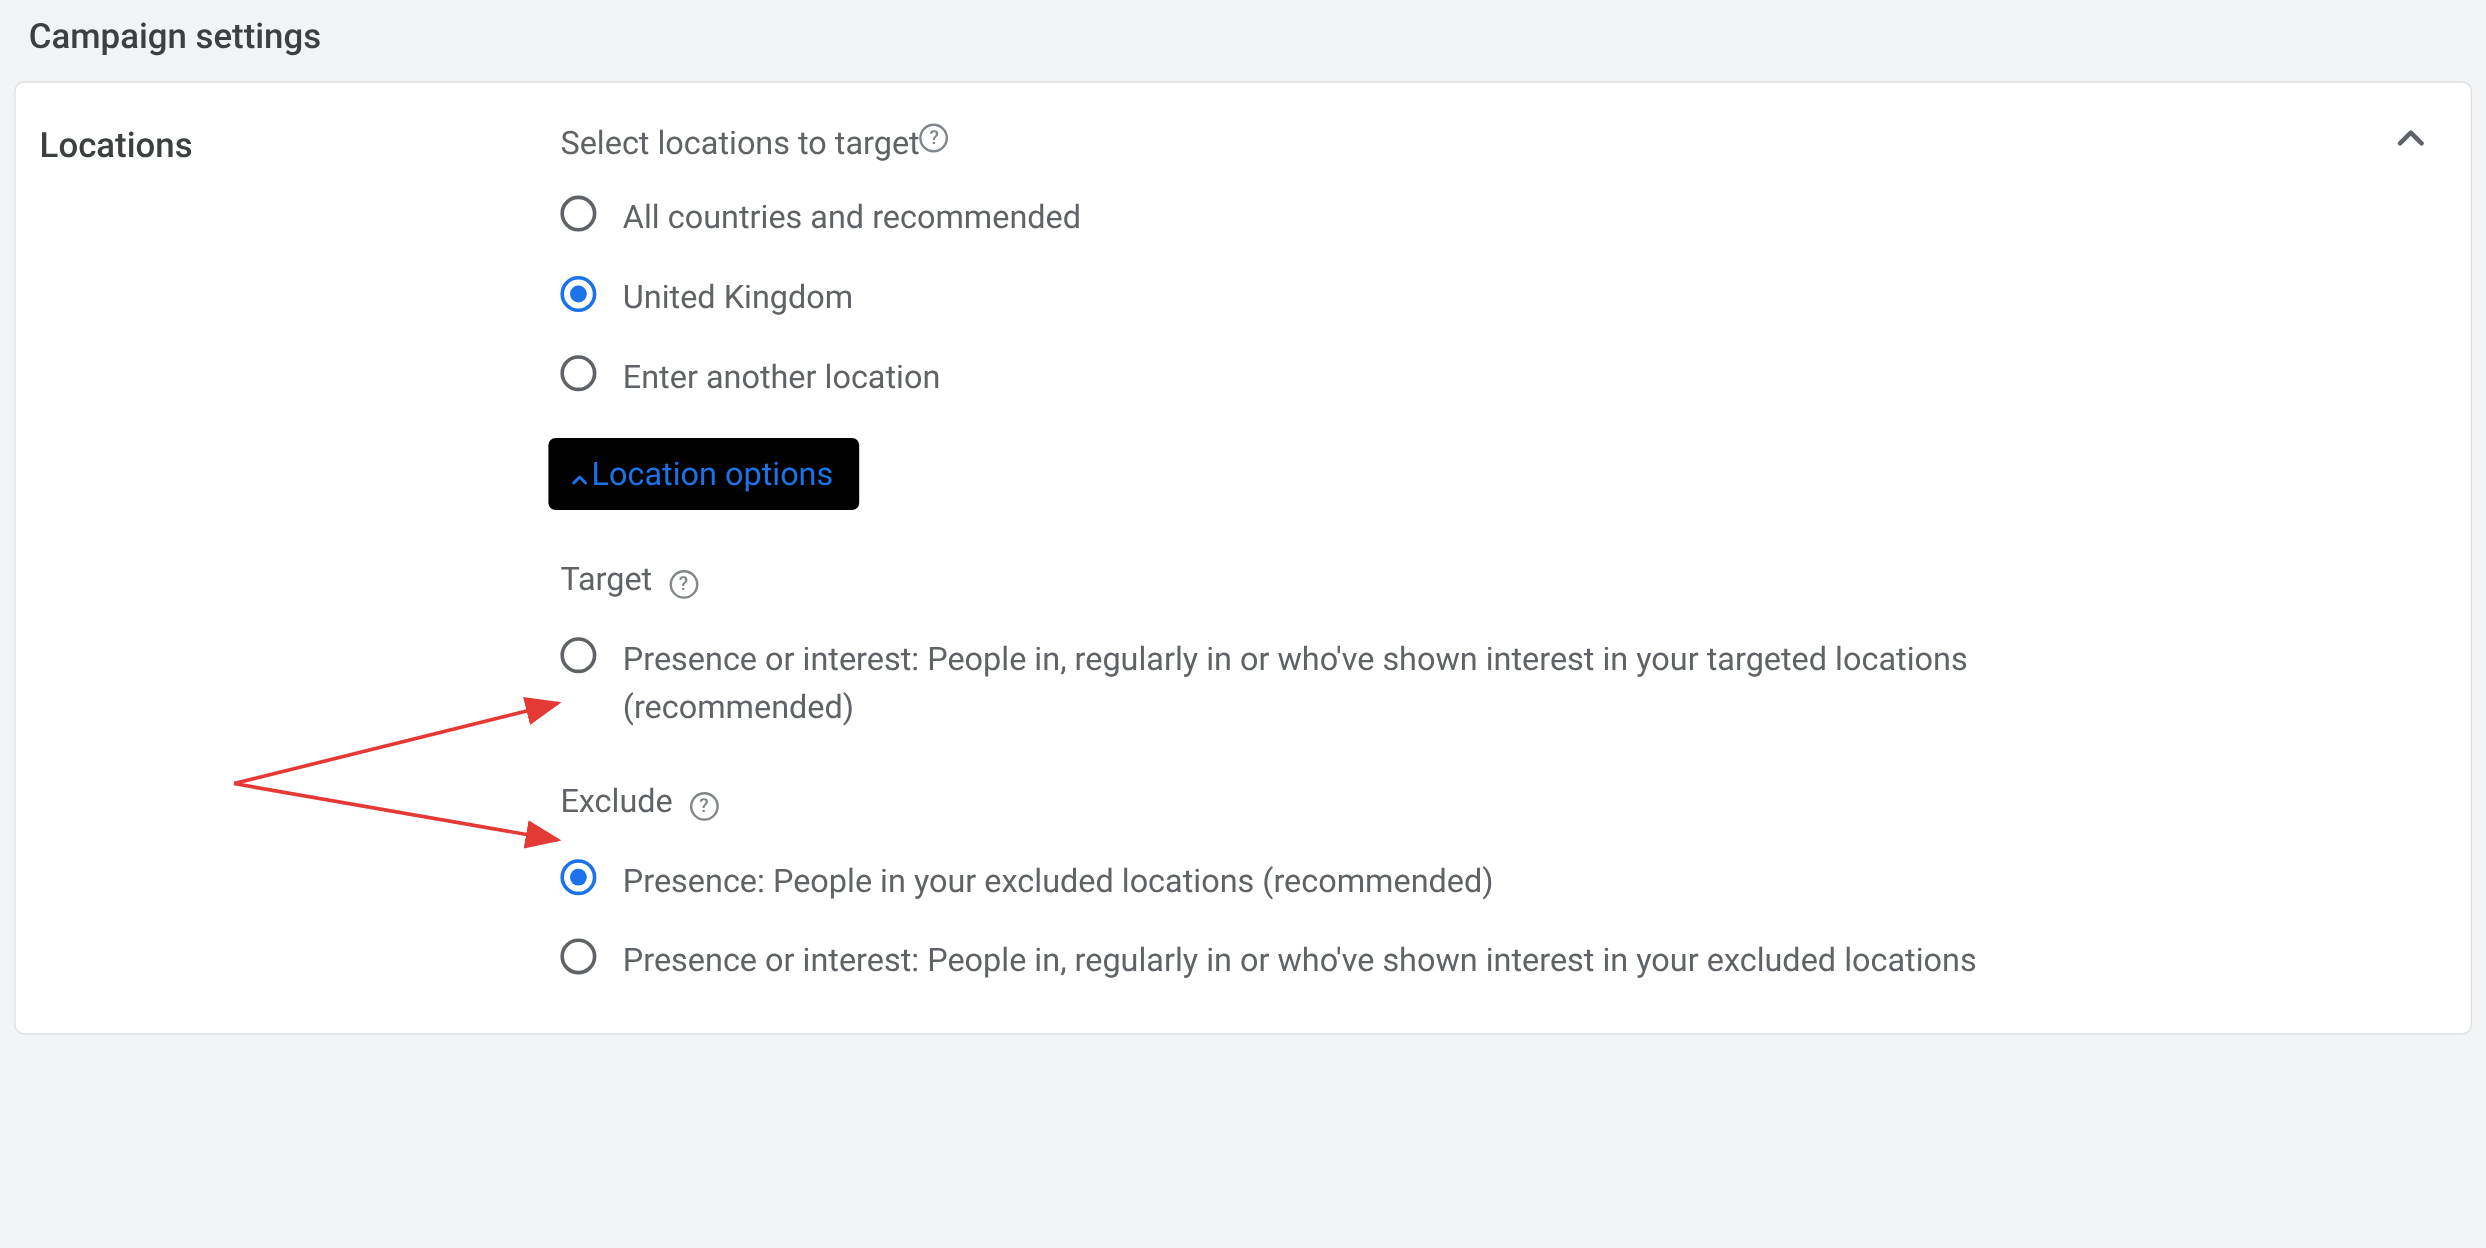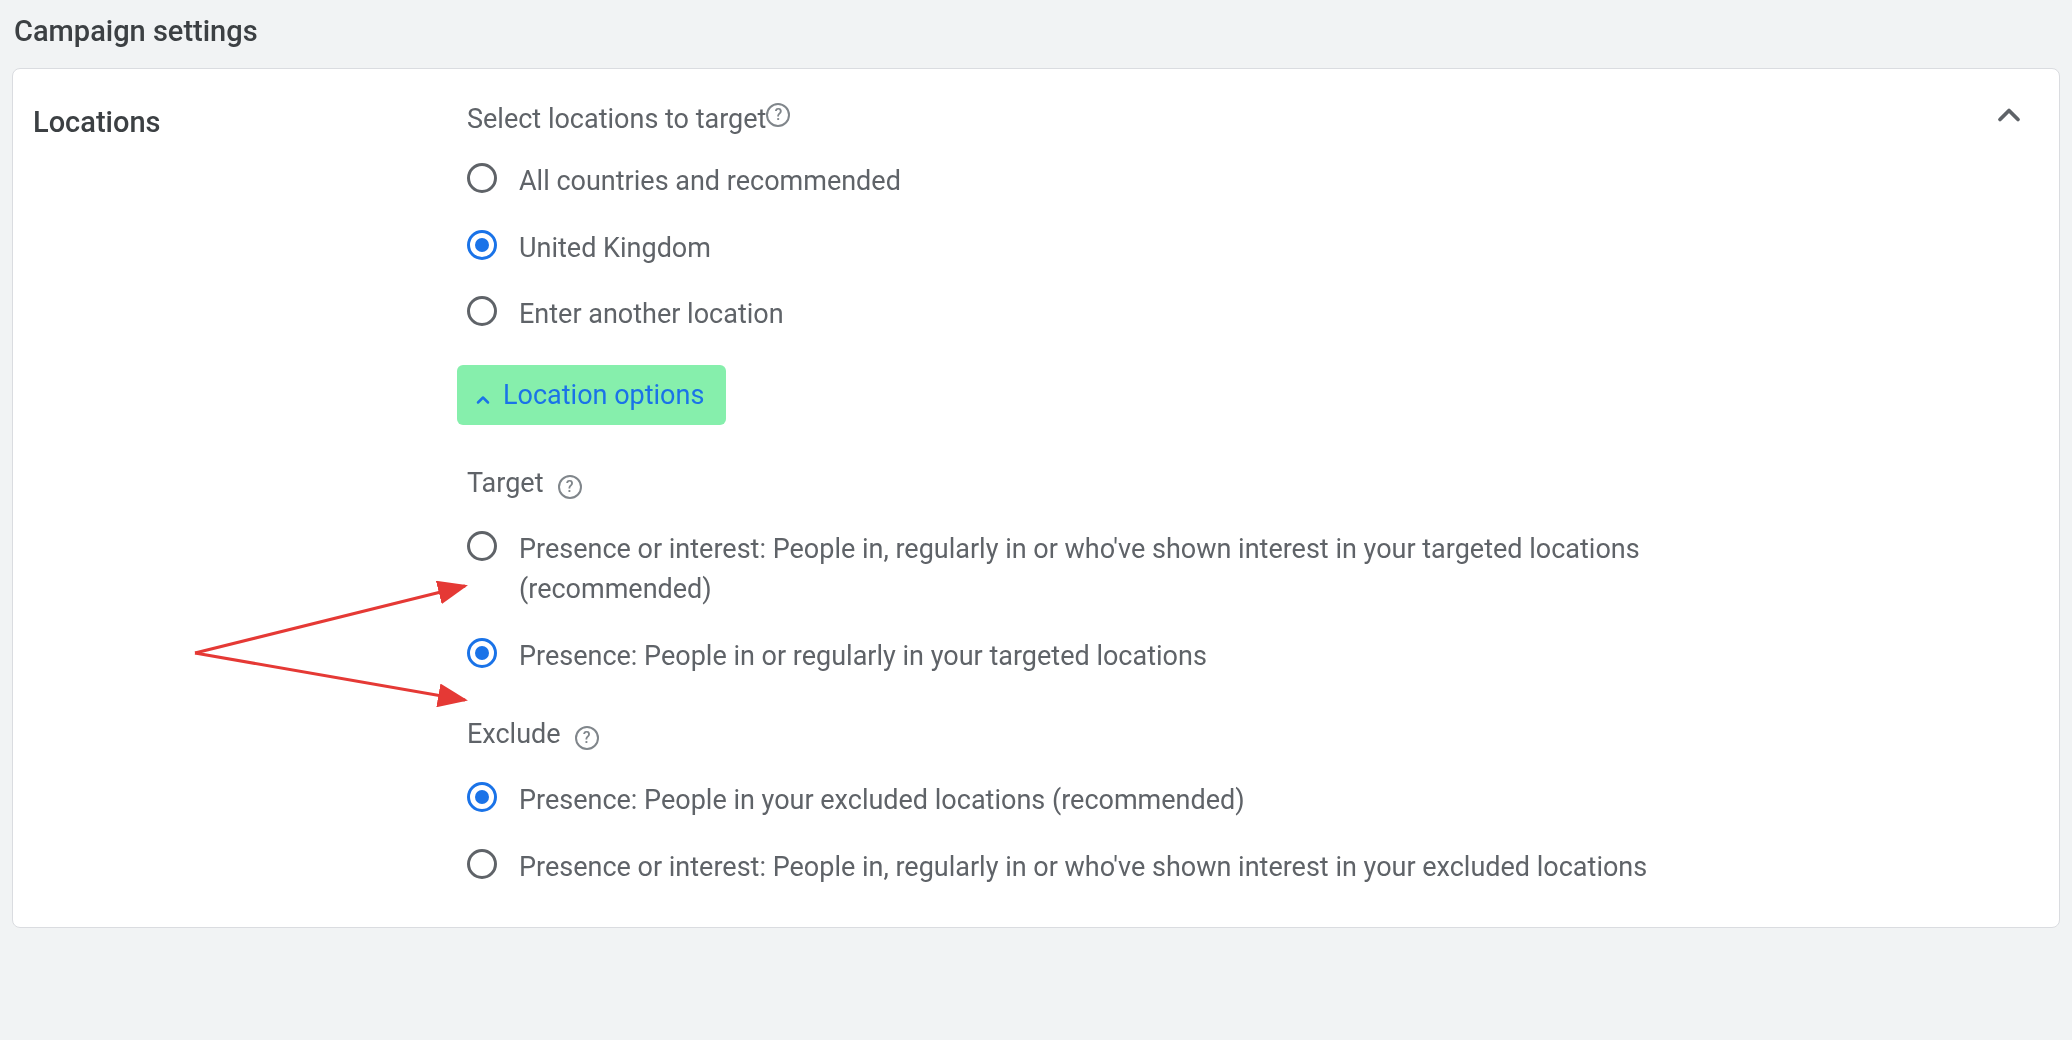--- a/index.html
+++ b/index.html
@@ -11,21 +11,21 @@
       font-family: 'Google Sans', Roboto, Arial, sans-serif;
       background: #f1f3f4;
       width: 2072px;
       height: 1040px;
       overflow: hidden;
     }
     .page-title {
       font-size: 29px;
       font-weight: 500;
       color: #3c4043;
-      padding: 14px 14px 20px;
+      padding: 14px 24px 20px;
     }
     .card {
       background: #fff;
       border: 1px solid #dadce0;
       border-radius: 8px;
       margin: 0 12px;
       padding: 32px 40px 40px 20px;
       position: relative;
     }
     .card-content {
@@ -97,22 +97,21 @@
     }
     .radio-label {
       font-size: 27px;
       color: #5f6368;
       line-height: 1.5;
       max-width: 1280px;
     }
     .location-options-btn {
       display: inline-flex;
       align-items: center;
-      gap: 10px;
-      background: #86efac;
+      background: #000000;
       color: #1a73e8;
       font-size: 27px;
       font-weight: 400;
       padding: 14px 22px 14px 16px;
       border-radius: 6px;
       margin-top: 30px;
       margin-left: -10px;
       cursor: pointer;
     }
     .chevron-up-small {
@@ -199,24 +198,20 @@
 
       <div class="subsection-title">
         <span>Target</span>
         <span class="help-icon">?</span>
       </div>
 
       <div class="radio-group">
         <div class="radio-row">
           <span class="radio"></span>
           <span class="radio-label">Presence or interest: People in, regularly in or who've shown interest in your targeted locations (recommended)</span>
-        </div>
-        <div class="radio-row">
-          <span class="radio selected"></span>
-          <span class="radio-label">Presence: People in or regularly in your targeted locations</span>
         </div>
       </div>
 
       <div class="subsection-title">
         <span>Exclude</span>
         <span class="help-icon">?</span>
       </div>
 
       <div class="radio-group">
         <div class="radio-row">

